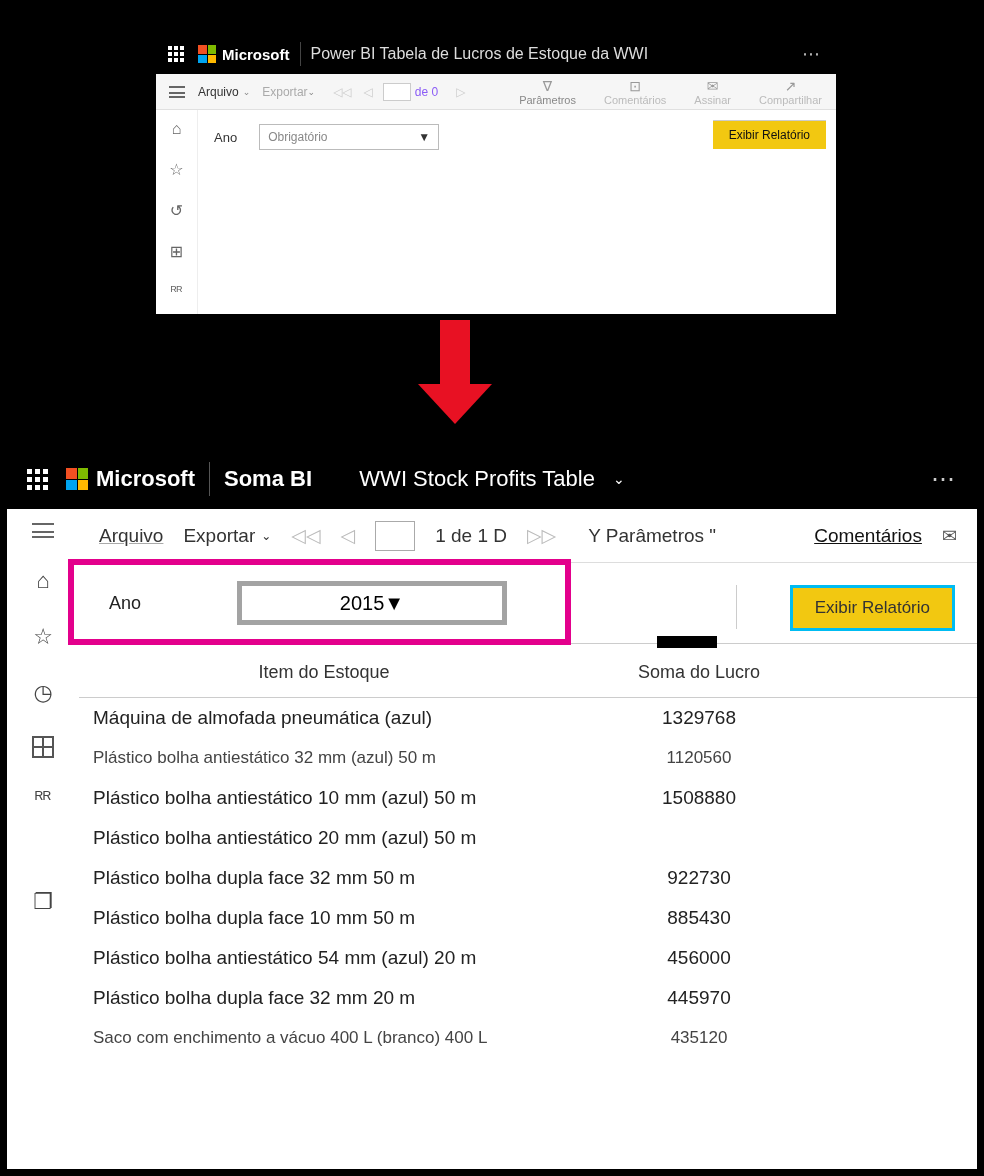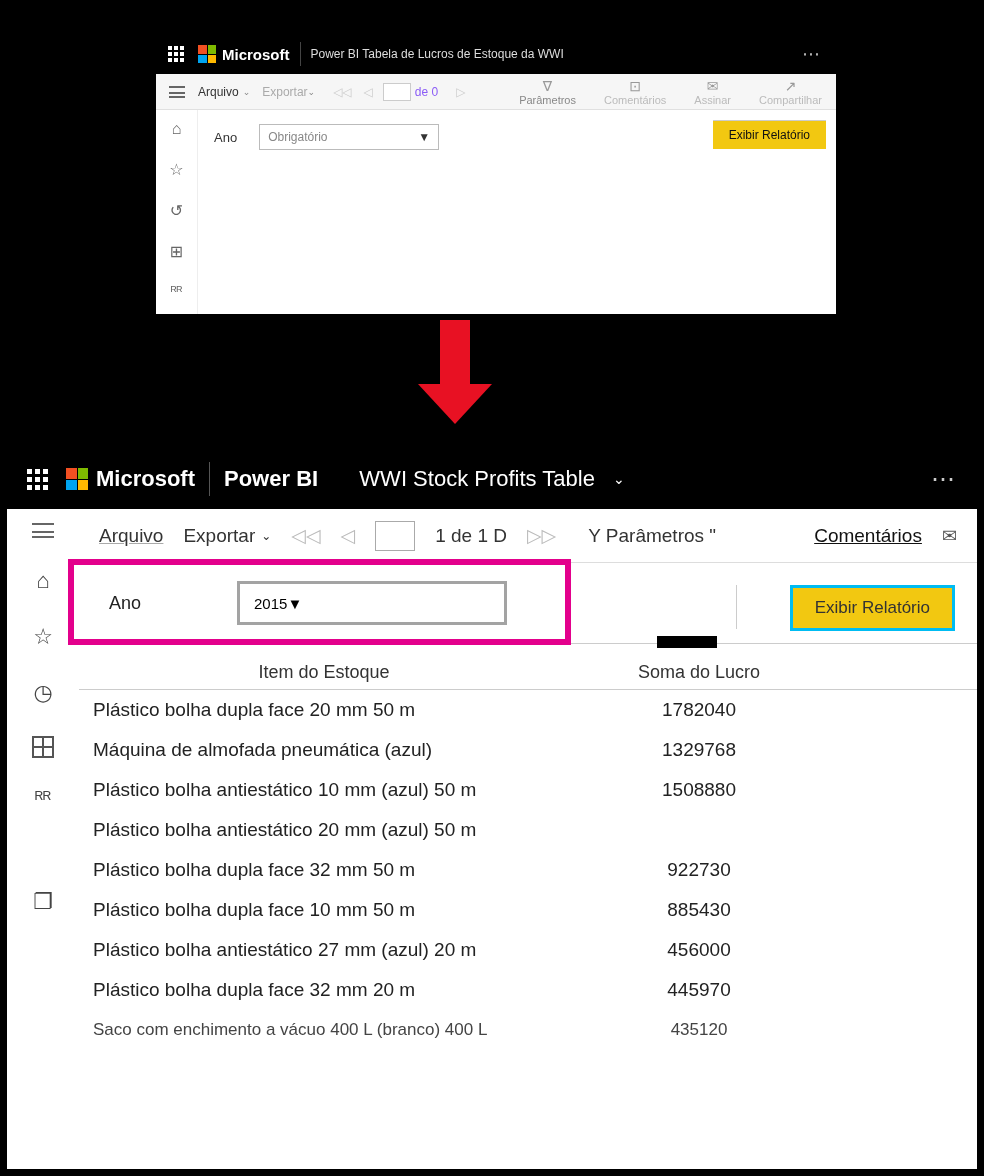--- a/index.html
+++ b/index.html
@@ -7,21 +7,21 @@
 
 
 .top-window { position:absolute; left:156px; top:34px; width:680px; height:280px; background:#fff; }
 .top-titlebar { height:40px; background:#000; color:#fff; display:flex; align-items:center; padding:0 12px; position:relative; }
 .grid9 { display:grid; grid-template-columns:repeat(3,4px); grid-template-rows:repeat(3,4px); gap:2px; }
 .grid9 div { background:#fff; }
 .ms-logo { display:grid; grid-template-columns:1fr 1fr; grid-template-rows:1fr 1fr; gap:1px; width:18px; height:18px; margin-left:14px; }
 .ms-logo .r{background:#f25022}.ms-logo .g{background:#7fba00}.ms-logo .b{background:#00a4ef}.ms-logo .y{background:#ffb900}
 .top-brand { font-size:15px; font-weight:600; margin-left:6px; }
 .top-sep { width:1px; height:24px; background:#444; margin:0 10px; }
-.top-title { font-size:12px; color:#ddd; }
+.top-title { font-size:16px; color:#ddd; }
 .top-ellipsis { position:absolute; right:16px; color:#bbb; font-size:18px; }
 
 .top-toolbar { height:36px; background:#f6f6f6; display:flex; align-items:center; color:#999; font-size:12px; border-bottom:1px solid #e0e0e0; }
 .top-leftcol { width:42px; display:flex; justify-content:center; }
 .hamburger { width:16px; height:12px; border-top:2px solid #666; border-bottom:2px solid #666; position:relative; }
 .hamburger::before { content:""; position:absolute; top:4px; left:0; width:100%; height:2px; background:#666; }
 .top-toolbar .lbl { color:#333; margin-right:4px; }
 .top-toolbar .caret { font-size:9px; color:#888; margin-right:12px; }
 .top-toolbar .nav { color:#ccc; margin:0 6px; }
 .top-toolbar .pagebox { width:28px; height:18px; border:1px solid #ccc; background:#fff; margin:0 4px;}
@@ -70,26 +70,26 @@
 .bot-toolbar .car { font-size:12px; }
 .bot-toolbar .nav-ic { color:#bbb; }
 .bot-toolbar .pgbox { width:40px; height:30px; border:1px solid #aaa; }
 .bot-toolbar .pgtxt { color:#333; }
 .bot-toolbar .comments { text-decoration:underline; color:#111; margin-left:auto; }
 .bot-toolbar .mail-ic { font-size:18px; color:#555; }
 
 .filter-zone { position:relative; padding:18px 22px; border-bottom:1px solid #ccc; display:flex; align-items:center; }
 .highlight-box { position:absolute; left:-11px; top:-4px; width:503px; height:86px; border:6px solid #e3008c; z-index:5; pointer-events:none; }
 .filter-label { font-size:18px; color:#222; margin-left:8px; width:128px; }
-.year-select { width:270px; height:44px; border:3px solid #a3a3a3; display:flex; align-items:center; justify-content:flex-start; padding:0 14px; font-size:15px; }
+.year-select { width:270px; height:44px; border:5px solid #a3a3a3; display:flex; align-items:center; justify-content:center; padding:0 14px; font-size:20px; }
 .view-btn-lg { position:absolute; right:22px; top:22px; background:#f2c811; border:3px solid #00bcf2; padding:10px 22px; font-size:17px; color:#333; }
 .vr { position:absolute; right:240px; top:22px; width:1px; height:44px; background:#ccc; }
 
 .table-zone { padding:0; }
-.tbl-header { display:flex; padding:18px 0 6px 0; border-bottom:1px solid #ccc; font-size:18px; color:#333; position:relative; }
+.tbl-header { display:flex; padding:18px 0 14px 0; border-bottom:1px solid #ccc; font-size:18px; color:#333; position:relative; }
 .tbl-header .c1 { width:490px; text-align:center; }
 .tbl-header .c2 { width:260px; text-align:center; }
 .sort-mark { position:absolute; left:578px; top:-8px; width:60px; height:12px; background:#000; }
 .tbl-row { display:flex; align-items:center; height:40px; font-size:19px; color:#222; }
 .tbl-row .c1 { padding-left:14px; width:490px; }
 .tbl-row .c2 { width:260px; text-align:center; }
 .tbl-row.small { font-size:17px; color:#444; }
 </style>
 </head>
 <body>
@@ -187,21 +187,21 @@
         <div></div>
       </div>
     <div class="ms-logo" style="width:22px;height:22px;margin-left:18px">
         <div class="r"></div>
         <div class="g"></div>
         <div class="b"></div>
         <div class="y"></div>
       </div>
     <span class="bot-brand">Microsoft</span>
     <div class="bot-sep"></div>
-    <span class="bot-pbi">Power BI</span>
+    <span class="bot-pbi">Soma BI</span>
     <div class="bot-doc">
       <span>WWI Stock Profits Table</span>
       <span class="car">⌄</span>
     </div>
     <span class="bot-ell">⋯</span>
   </div>
   <div class="bot-body">
     <div class="bot-side">
       <div class="hamburger"></div>
       <span class="icn">⌂</span>
@@ -243,44 +243,44 @@
       </div>
 
       <div class="table-zone">
         <div class="tbl-header">
           <div class="sort-mark"></div>
           <div class="c1">Item do Estoque</div>
           <div class="c2">Soma do Lucro</div>
         </div>
         <div id="rows">
             <div class="tbl-row">
-              <div class="c1">Plástico bolha dupla face 20 mm 50 m</div>
-              <div class="c2">1782040</div>
-            </div>
-            <div class="tbl-row">
               <div class="c1">Máquina de almofada pneumática (azul)</div>
               <div class="c2">1329768</div>
             </div>
+            <div class="tbl-row small">
+              <div class="c1">Plástico bolha antiestático 32 mm (azul) 50 m</div>
+              <div class="c2">1120560</div>
+            </div>
             <div class="tbl-row">
               <div class="c1">Plástico bolha antiestático 10 mm (azul) 50 m</div>
               <div class="c2">1508880</div>
             </div>
             <div class="tbl-row">
               <div class="c1">Plástico bolha antiestático 20 mm (azul) 50 m</div>
             </div>
             <div class="tbl-row">
               <div class="c1">Plástico bolha dupla face 32 mm 50 m</div>
               <div class="c2">922730</div>
             </div>
             <div class="tbl-row">
               <div class="c1">Plástico bolha dupla face 10 mm 50 m</div>
               <div class="c2">885430</div>
             </div>
             <div class="tbl-row">
-              <div class="c1">Plástico bolha antiestático 27 mm (azul) 20 m</div>
+              <div class="c1">Plástico bolha antiestático 54 mm (azul) 20 m</div>
               <div class="c2">456000</div>
             </div>
             <div class="tbl-row">
               <div class="c1">Plástico bolha dupla face 32 mm 20 m</div>
               <div class="c2">445970</div>
             </div>
             <div class="tbl-row small">
               <div class="c1">Saco com enchimento a vácuo 400 L (branco) 400 L</div>
               <div class="c2">435120</div>
             </div>

